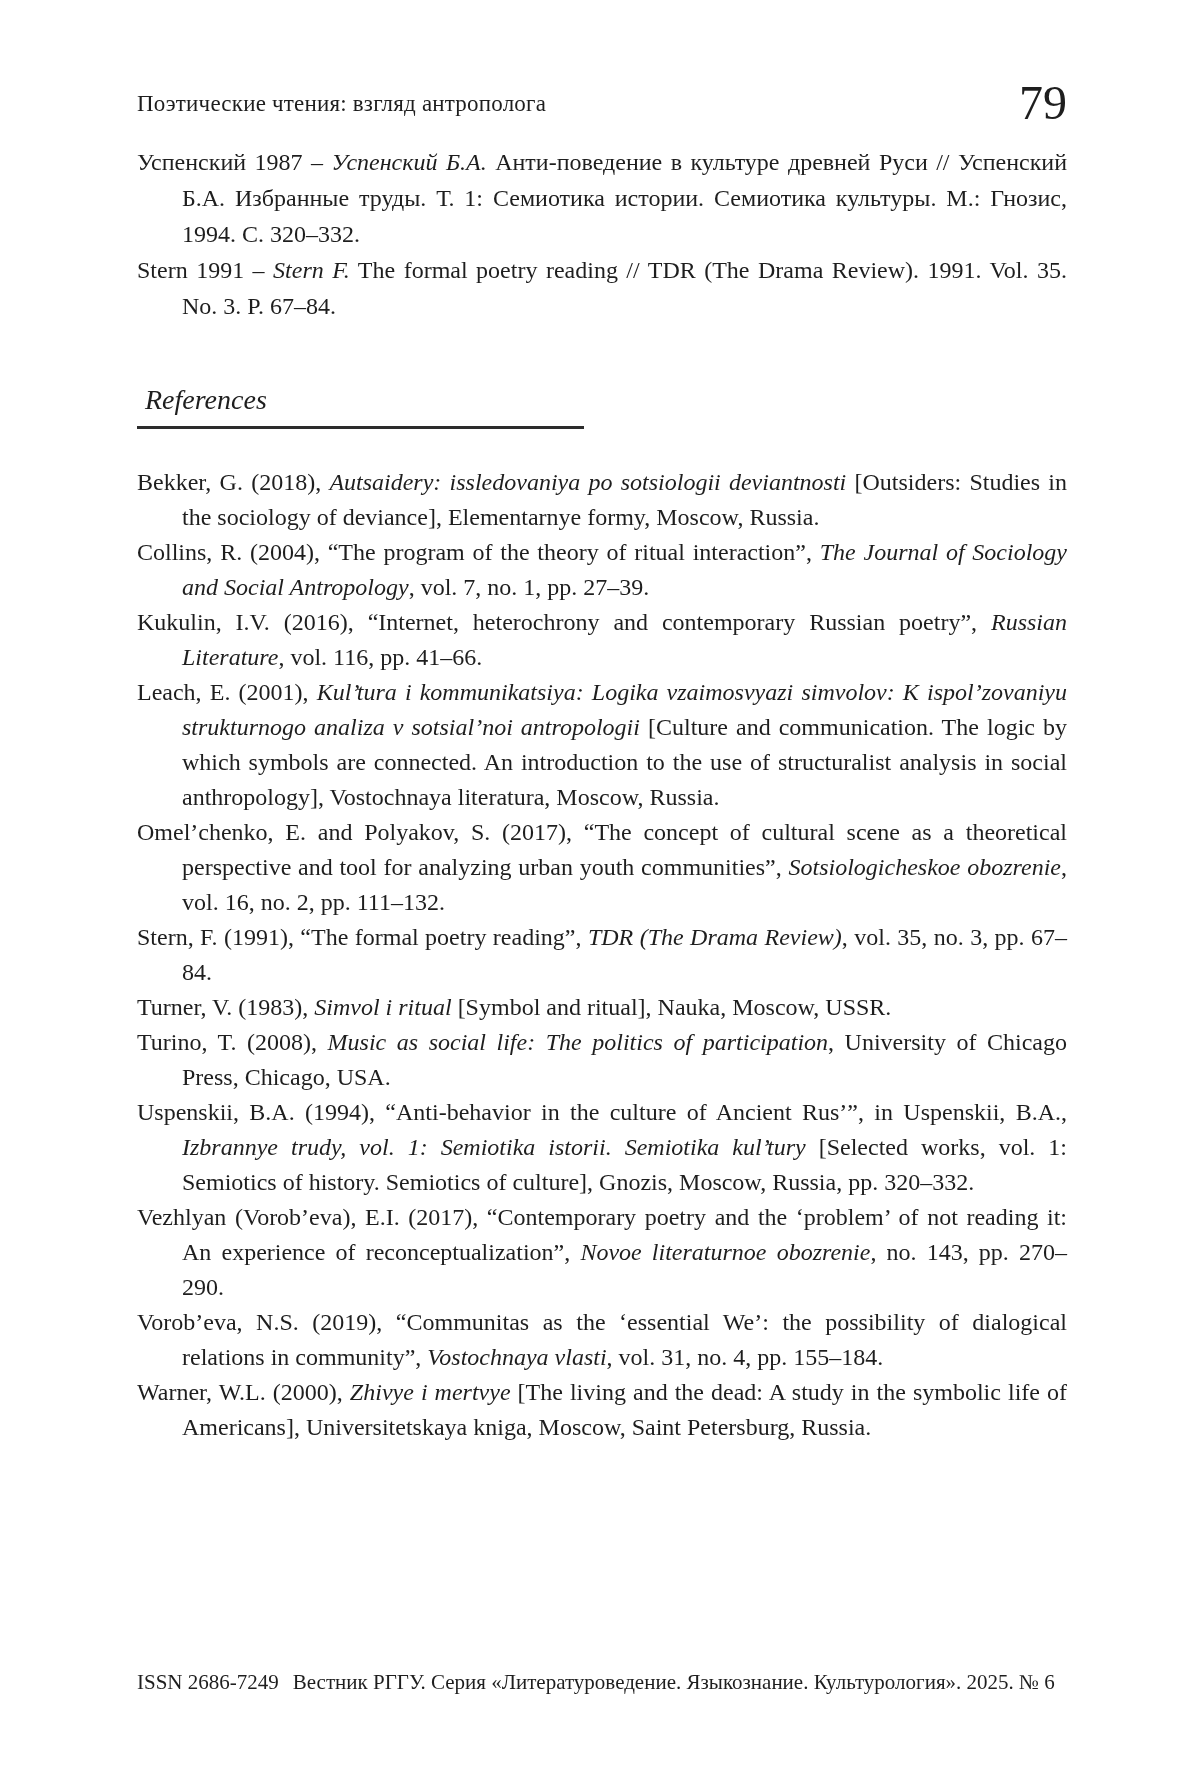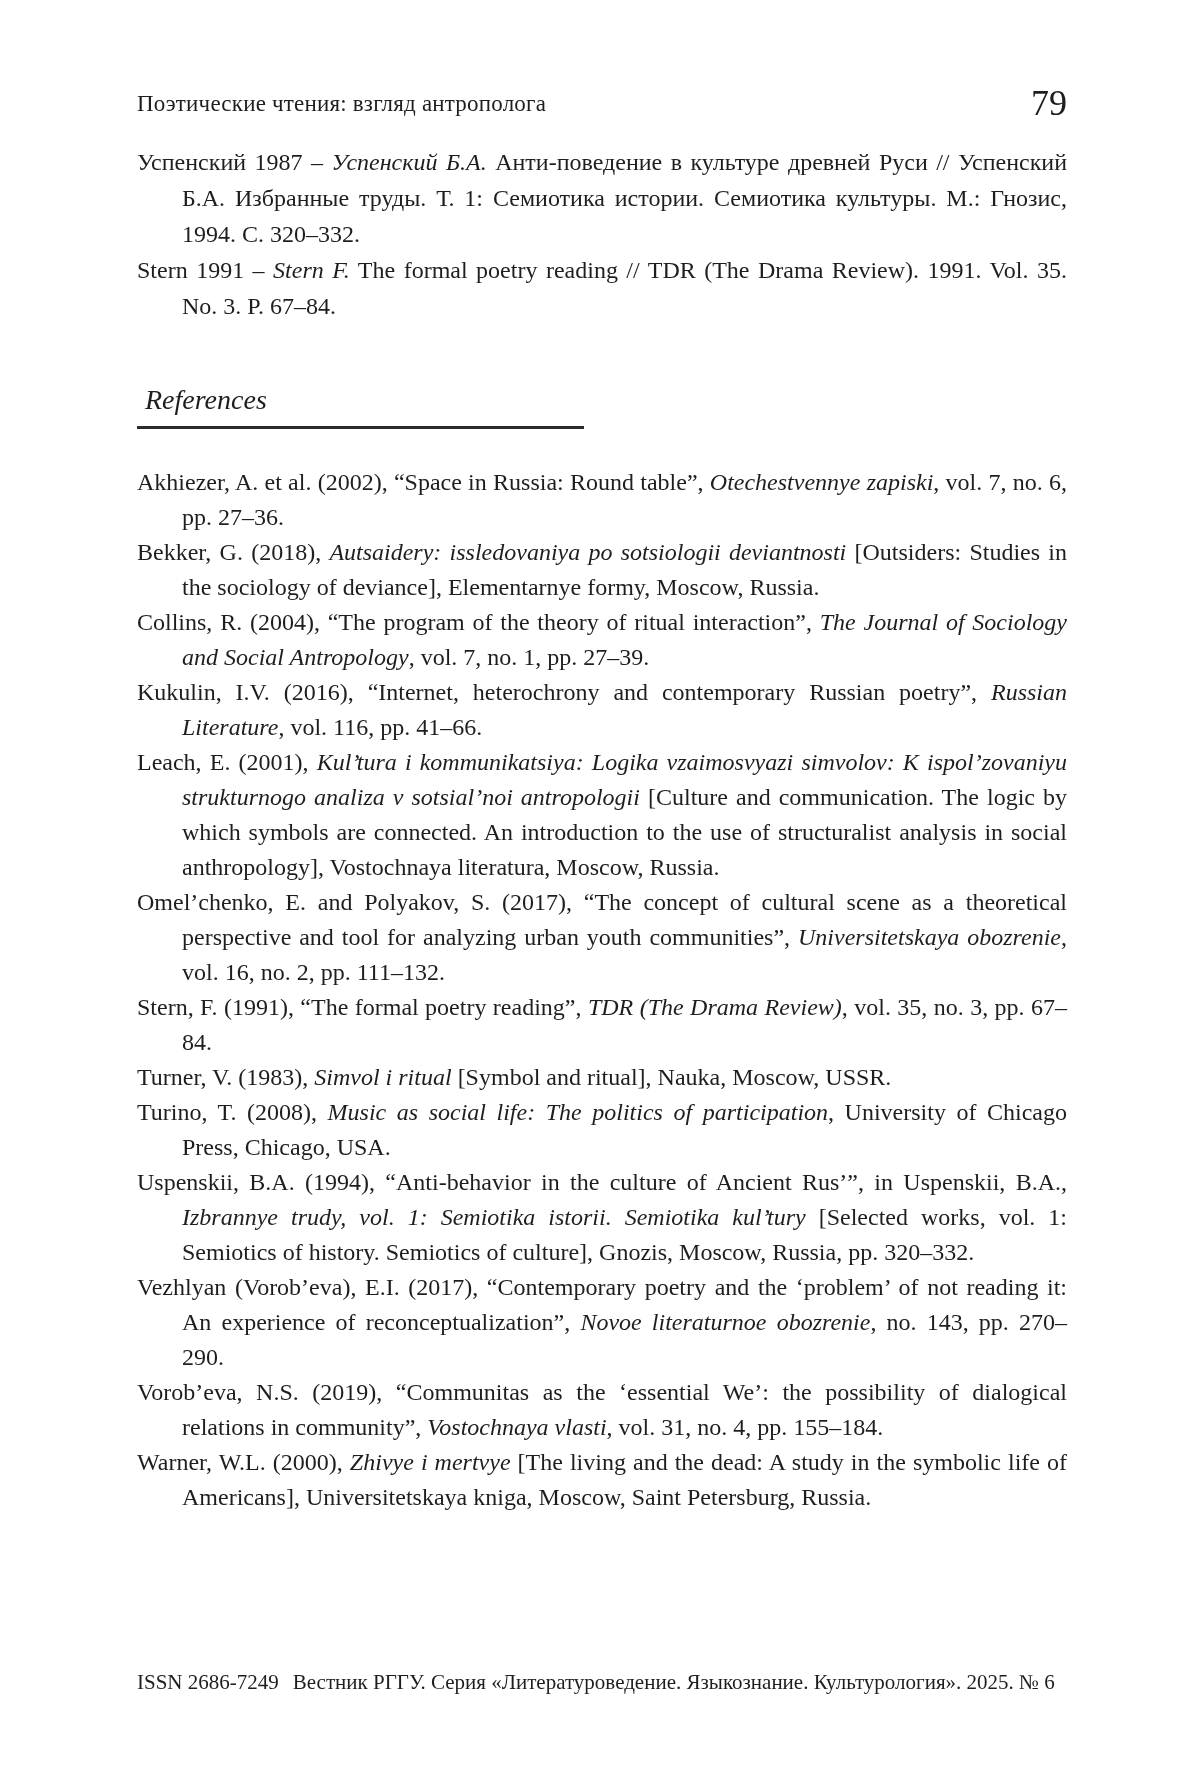--- a/index.html
+++ b/index.html
@@ -28,21 +28,21 @@
     justify-content: space-between;
     align-items: flex-start;
     height: 30px;
   }
   .running-head-title {
     font-size: 23px;
     line-height: 28px;
     letter-spacing: 0.2px;
   }
   .page-number {
-    font-size: 36px;
+    font-size: 48px;
     line-height: 30px;
     margin-top: -2px;
   }
   
   .ref-entry {
     margin: 0;
     text-align: justify;
     padding-left: 45px;
     text-indent: -45px;
     font-size: 24px;
@@ -95,26 +95,25 @@
     <p class="ref-entry"><span>Успенский 1987 – </span><em>Успенский Б.А.</em><span> Анти-поведение в культуре древней Руси // Успенский Б.А. Избранные труды. Т. 1: Семиотика истории. Семиотика культуры. М.: Гнозис, 1994. С. 320–332.</span></p>
     <p class="ref-entry"><span>Stern 1991 – </span><em>Stern F.</em><span> The formal poetry reading // TDR (The Drama Review). 1991. Vol. 35. No. 3. P. 67–84.</span></p>
   </section>
 
   <div class="references-heading-wrap">
     <h2 class="references-heading">References</h2>
     <hr class="heading-rule">
   </div>
 
   <section class="en-block">
-    <p class="ref-entry"><span>Akhiezer, A. et al. (2002), “Space in Russia: Round table”, </span><em>Otechestvennye zapiski</em><span>, vol. 7, no. 6, pp. 27–36.</span></p>
     <p class="ref-entry"><span>Bekker, G. (2018), </span><em>Autsaidery: issledovaniya po sotsiologii deviantnosti</em><span> [Outsiders: Studies in the sociology of deviance], Elementarnye formy, Moscow, Russia.</span></p>
     <p class="ref-entry"><span>Collins, R. (2004), “The program of the theory of ritual interaction”, </span><em>The Journal of Sociology and Social Antropology</em><span>, vol. 7, no. 1, pp. 27–39.</span></p>
     <p class="ref-entry"><span>Kukulin, I.V. (2016), “Internet, heterochrony and contemporary Russian poetry”, </span><em>Russian Literature</em><span>, vol. 116, pp. 41–66.</span></p>
     <p class="ref-entry"><span>Leach, E. (2001), </span><em>Kul’tura i kommunikatsiya: Logika vzaimosvyazi simvolov: K ispol’zovaniyu strukturnogo analiza v sotsial’noi antropologii</em><span> [Culture and communication. The logic by which symbols are connected. An introduction to the use of structuralist analysis in social anthropology], Vostochnaya literatura, Moscow, Russia.</span></p>
-    <p class="ref-entry"><span>Omel’chenko, E. and Polyakov, S. (2017), “The concept of cultural scene as a theoretical perspective and tool for analyzing urban youth communities”, </span><em>Universitetskaya obozrenie</em><span>, vol. 16, no. 2, pp. 111–132.</span></p>
+    <p class="ref-entry"><span>Omel’chenko, E. and Polyakov, S. (2017), “The concept of cultural scene as a theoretical perspective and tool for analyzing urban youth communities”, </span><em>Sotsiologicheskoe obozrenie</em><span>, vol. 16, no. 2, pp. 111–132.</span></p>
     <p class="ref-entry"><span>Stern, F. (1991), “The formal poetry reading”, </span><em>TDR (The Drama Review)</em><span>, vol. 35, no. 3, pp. 67–84.</span></p>
     <p class="ref-entry"><span>Turner, V. (1983), </span><em>Simvol i ritual</em><span> [Symbol and ritual], Nauka, Moscow, USSR.</span></p>
     <p class="ref-entry"><span>Turino, T. (2008), </span><em>Music as social life: The politics of participation</em><span>, University of Chicago Press, Chicago, USA.</span></p>
     <p class="ref-entry"><span>Uspenskii, B.A. (1994), “Anti-behavior in the culture of Ancient Rus’”, in Uspenskii, B.A., </span><em>Izbrannye trudy, vol. 1: Semiotika istorii. Semiotika kul’tury</em><span> [Selected works, vol. 1: Semiotics of history. Semiotics of culture], Gnozis, Moscow, Russia, pp. 320–332.</span></p>
     <p class="ref-entry"><span>Vezhlyan (Vorob’eva), E.I. (2017), “Contemporary poetry and the ‘problem’ of not reading it: An experience of reconceptualization”, </span><em>Novoe literaturnoe obozrenie</em><span>, no. 143, pp. 270–290.</span></p>
     <p class="ref-entry"><span>Vorob’eva, N.S. (2019), “Communitas as the ‘essential We’: the possibility of dialogical relations in community”, </span><em>Vostochnaya vlasti</em><span>, vol. 31, no. 4, pp. 155–184.</span></p>
     <p class="ref-entry"><span>Warner, W.L. (2000), </span><em>Zhivye i mertvye</em><span> [The living and the dead: A study in the symbolic life of Americans], Universitetskaya kniga, Moscow, Saint Petersburg, Russia.</span></p>
   </section>
 
 </div>

